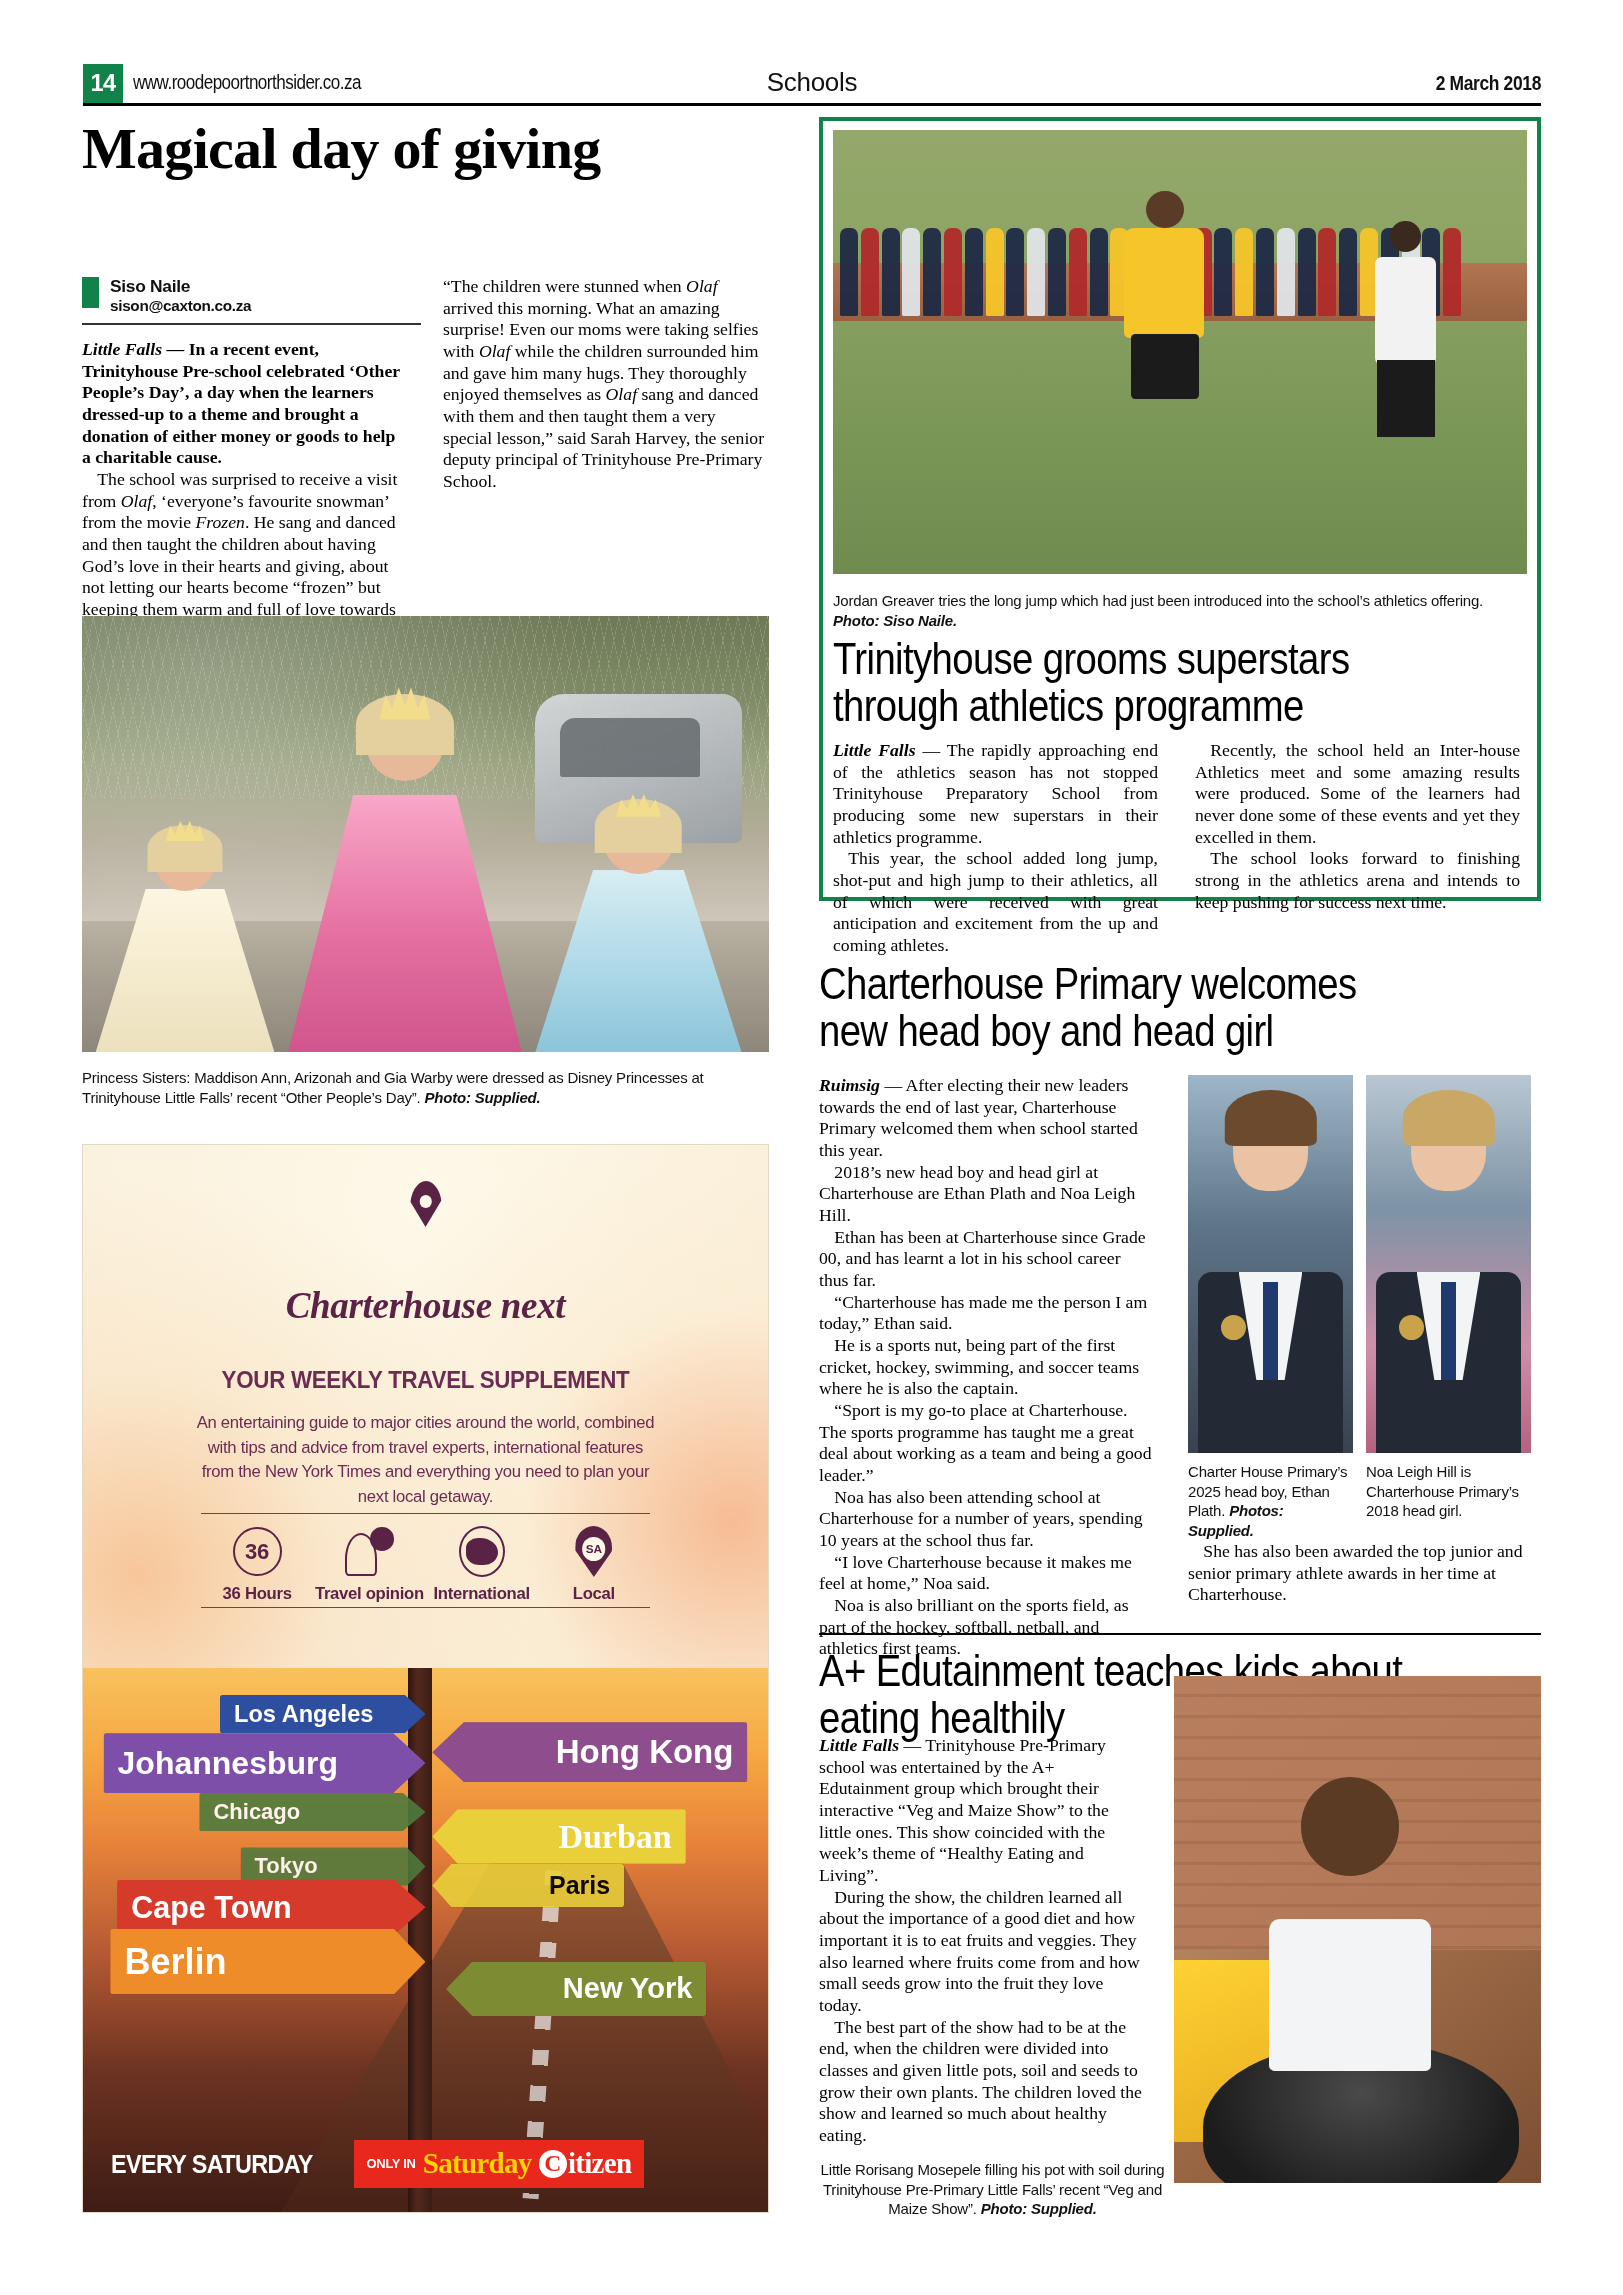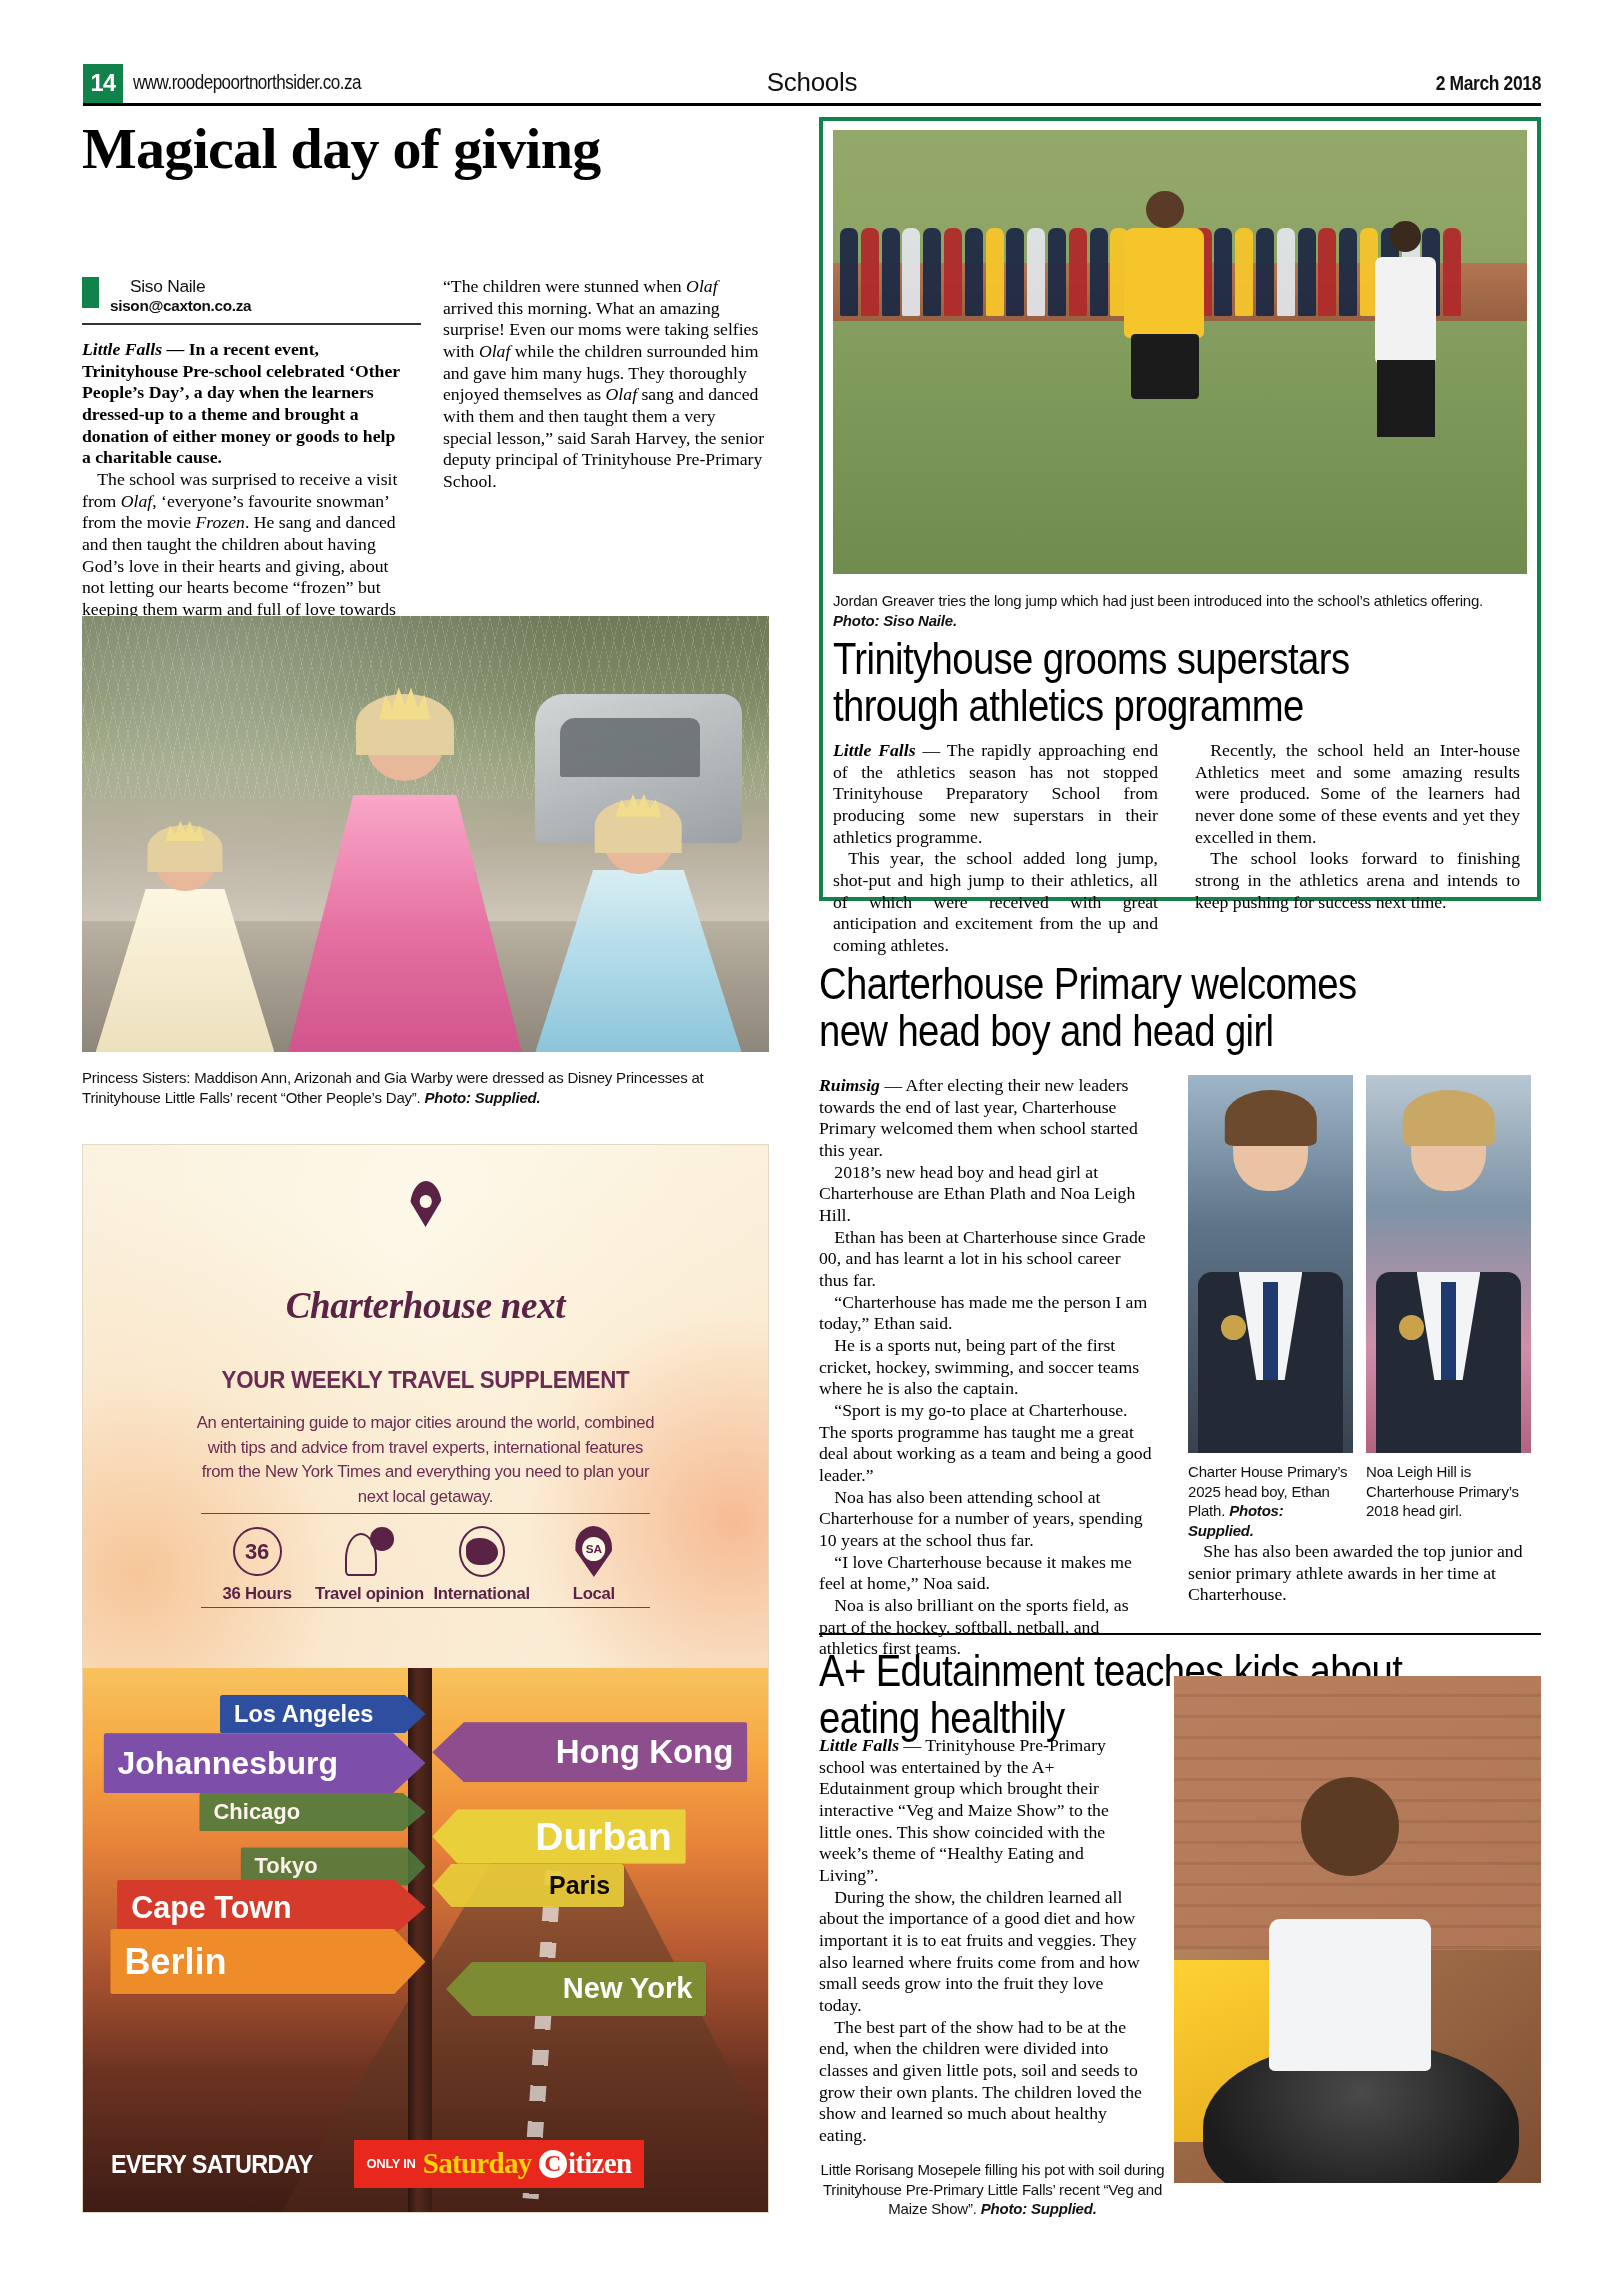--- a/index.html
+++ b/index.html
@@ -49,22 +49,22 @@
     letter-spacing: -0.7px;
   }
   .main-headline .l2 { display: block; margin-top: 12.5px; }
 
   .byline-block { position: absolute; left: 82px; top: 276px; width: 339px; }
   .byline-swatch {
     position: absolute; left: 0; top: 1.4px; width: 16.7px; height: 30.5px; background: #12824b;
   }
   .byline-name {
     position: absolute; left: 28px; top: 0;
-    font-family: "Liberation Sans", sans-serif; font-weight: normal;
-    font-size: 17.4px; color: #111; letter-spacing: -0.3px; margin-left: 20px;
+    font-family: "Liberation Sans", sans-serif; font-weight: bold;
+    font-size: 17.4px; color: #111; letter-spacing: -0.3px;
   }
   .byline-email {
     position: absolute; left: 28px; top: 21px;
     font-family: "Liberation Sans", sans-serif; font-weight: bold;
     font-size: 15.3px; color: #111; letter-spacing: -0.3px;
   }
   .byline-rule {
     position: absolute; left: 0; top: 47px; width: 339px; height: 2.1px; background: #333;
   }
 
@@ -463,21 +463,21 @@
       </div>
       <div class="ta-sign right" style="left:3%;top:12%;width:47%;height:11%;background:#7d4fa8;font-size:32px;">
         <span>Johannesburg</span>
       </div>
       <div class="ta-sign left" style="left:51%;top:10%;width:46%;height:11%;background:#8e4d8c;font-size:33px;">
         <span>Hong Kong</span>
       </div>
       <div class="ta-sign right" style="left:17%;top:23%;width:33%;height:7%;background:#4f7a3d;font-size:22px;opacity:.9;">
         <span>Chicago</span>
       </div>
-      <div class="ta-sign left" style="left:51%;top:26%;width:37%;height:10%;background:#e9cf3a;color:#fff;font-size:39px;">
+      <div class="ta-sign left" style="left:51%;top:26%;width:37%;height:10%;background:#e9cf3a;color:#fff;font-size:34px;font-family:Liberation Serif, serif;">
         <span>Durban</span>
       </div>
       <div class="ta-sign right" style="left:23%;top:33%;width:27%;height:7%;background:#4f7a3d;font-size:22px;opacity:.88;">
         <span>Tokyo</span>
       </div>
       <div class="ta-sign left" style="left:51%;top:36%;width:28%;height:8%;background:#e9cf3a;color:#000000;font-size:25px;opacity:.9;">
         <span>Paris</span>
       </div>
       <div class="ta-sign right" style="left:5%;top:39%;width:45%;height:10%;background:#d63a2a;font-size:30.5px;">
         <span>Cape Town</span>

